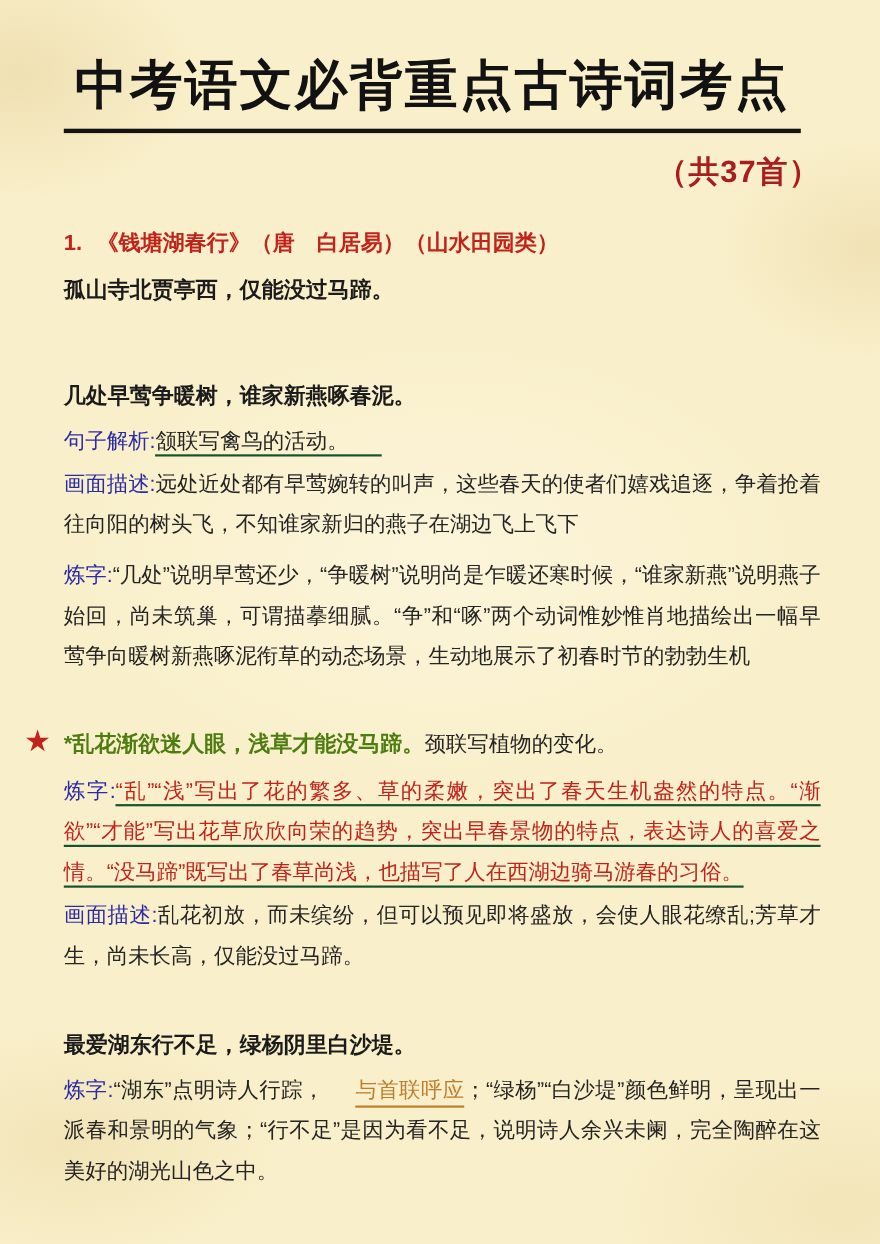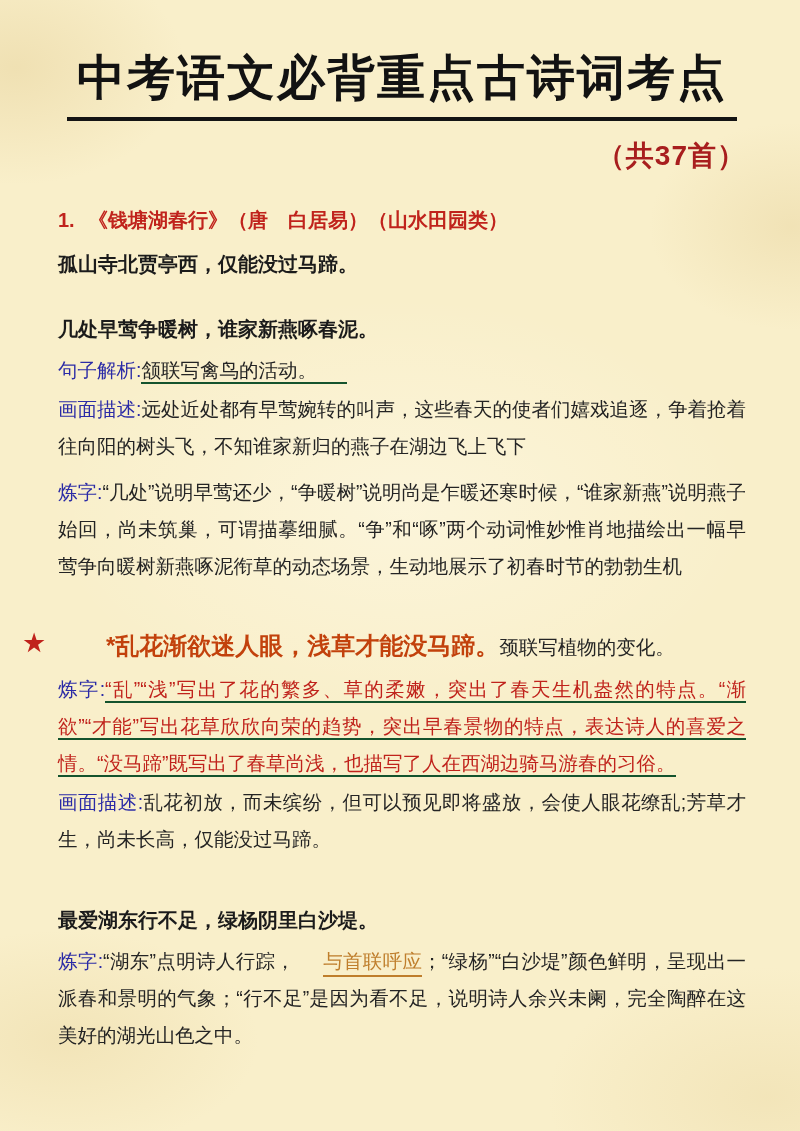--- a/index.html
+++ b/index.html
@@ -15,21 +15,21 @@
       radial-gradient(ellipse 340px 200px at 96% 97%, rgba(226,203,142,.28), transparent 65%),
       radial-gradient(ellipse 500px 300px at 50% 45%, rgba(255,252,238,.45), transparent 70%);
     overflow:hidden;
   }
   .page{
     box-sizing:border-box;
     width:800px;height:1131px;
     padding:36px 54px 0 58px;
     overflow:hidden;
   }
-  .title-wrap{text-align:center;margin-top:10px;}
+  .title-wrap{text-align:left;margin-top:10px;}
   .title{
     display:inline-block;
     font-size:48px;font-weight:bold;letter-spacing:2px;
     color:#121212;
     border-bottom:4px solid #141414;
     padding:0 10px 7px 10px;
   }
   .subtitle{
     text-align:right;
     color:#a81e1e;font-weight:bold;font-size:28px;
@@ -39,21 +39,21 @@
     margin-top:32px;
     color:#c0231c;font-weight:bold;font-size:20px;
     display:flex;align-items:baseline;
   }
   .poem-heading .num{width:30px;flex:0 0 auto;}
   .verse{font-weight:bold;font-size:20px;color:#1b1b1b;margin-top:36px;line-height:28px;}
   .para{font-size:19.5px;line-height:37px;margin-top:9px;text-align:justify;}
   .line{font-size:19.5px;line-height:37px;margin-top:9px;}
   .label{color:#2b2ba6;}
   .red{color:#c0231c;}
-  .redbold{color:#c2410c;font-weight:bold;font-size:24px;margin-left:48px;}
+  .redbold{color:#4d7c0f;font-weight:bold;font-size:20px;}
   .orange{color:#bf7e2c;}
   .u{border-bottom:2px solid #14532d;padding-bottom:1px;}
   .u-ext{padding-right:30px;}
   .u-orange{border-bottom:2px solid #bf7e2c;padding-bottom:3px;margin-left:28px;}
   .starline{position:relative;margin-top:46px;font-size:19.5px;line-height:30px;}
   .star{
     position:absolute;left:-36px;top:-1px;
     color:#c0231c;font-size:27px;line-height:27px;
   }
   .sec-first{margin-top:14px;}
@@ -69,21 +69,21 @@
   </div>
   <div class="subtitle">（共37首）</div>
 
   <div class="poem-heading">
     <span class="num">1.</span>
     <span>《钱塘湖春行》（唐　白居易）（山水田园类）</span>
   </div>
 
   <div class="verse sec-first" style="margin-top:16px;">孤山寺北贾亭西，仅能没过马蹄。</div>
 
-  <div class="verse" style="margin-top:37px;">几处早莺争暖树，谁家新燕啄春泥。</div>
+  <div class="verse" style="margin-top:68px;">几处早莺争暖树，谁家新燕啄春泥。</div>
   <div class="line"><span class="label">句子解析</span><span class="label">:</span><span class="u u-ext">颔联写禽鸟的活动。</span></div>
   <div class="para tight"><span class="label">画面描述</span><span class="label">:</span><span>远处近处都有早莺婉转的叫声，这些春天的使者们嬉戏追逐，争着抢着往向阳的树头飞，不知谁家新归的燕子在湖边飞上飞下</span></div>
   <div class="para"><span class="label">炼字</span><span class="label">:</span><span>“几处”说明早莺还少，“争暖树”说明尚是乍暖还寒时候，“谁家新燕”说明燕子始回，尚未筑巢，可谓描摹细腻。“争”和“啄”两个动词惟妙惟肖地描绘出一幅早莺争向暖树新燕啄泥衔草的动态场景，生动地展示了初春时节的勃勃生机</span></div>
 
   <div class="starline">
     <span class="star">★</span><span class="redbold">*乱花渐欲迷人眼，浅草才能没马蹄。</span><span>颈联写植物的变化。</span>
   </div>
   <div class="para"><span class="label">炼字</span><span class="label">:</span><span class="red u">“乱”“浅”写出了花的繁多、草的柔嫩，突出了春天生机盎然的特点。“渐欲”“才能”写出花草欣欣向荣的趋势，突出早春景物的特点，表达诗人的喜爱之情。“没马蹄”既写出了春草尚浅，也描写了人在西湖边骑马游春的习俗。</span></div>
   <div class="para tight"><span class="label">画面描述</span><span class="label">:</span><span>乱花初放，而未缤纷，但可以预见即将盛放，会使人眼花缭乱;芳草才生，尚未长高，仅能没过马蹄。</span></div>
 

